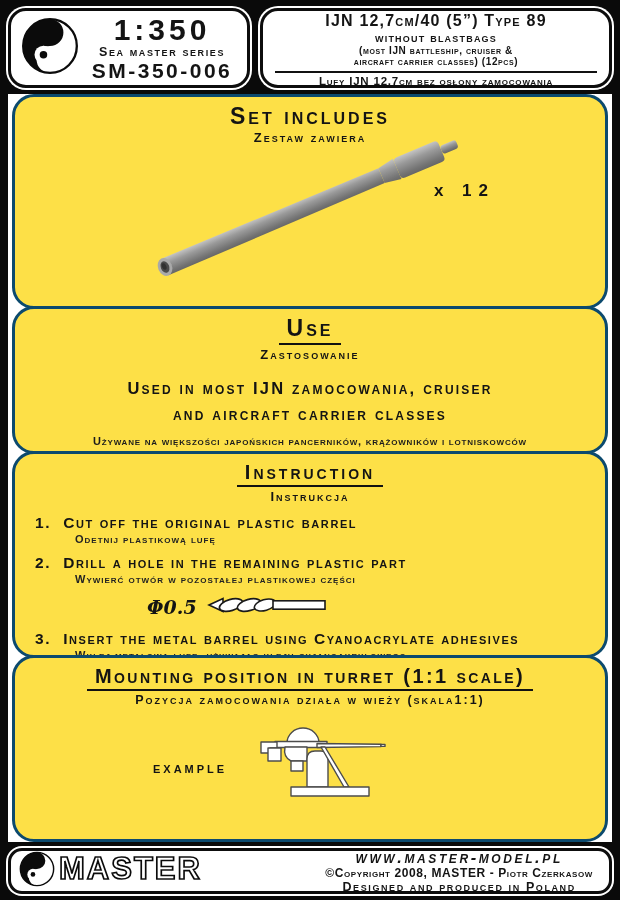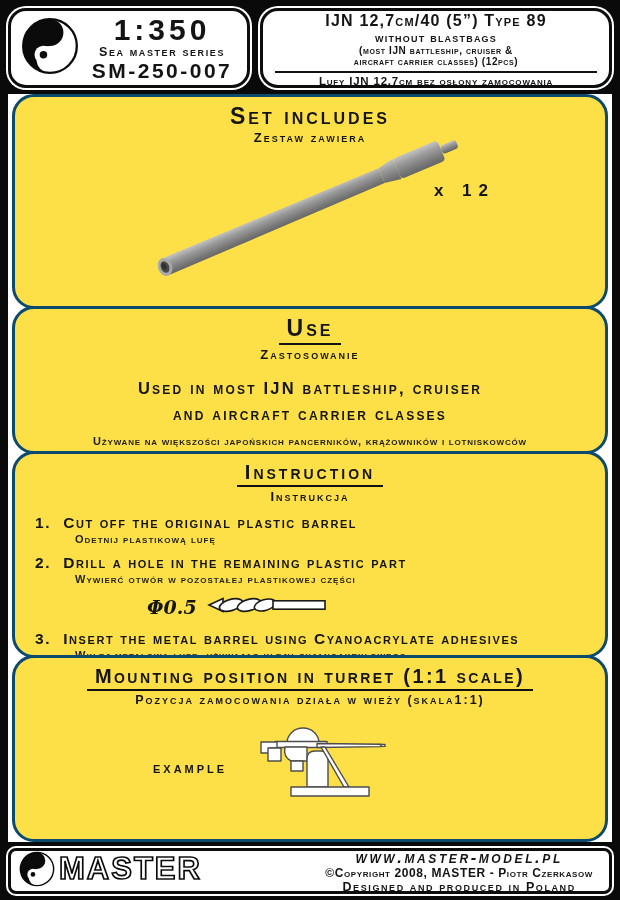--- a/index.html
+++ b/index.html
@@ -58,21 +58,21 @@
   .phi{ font-family:"DejaVu Serif", serif; font-style:italic; font-size:19px; font-weight:700; }
   
   .mnt-title{ font-size:20px; letter-spacing:2.4px; }
   .mnt-sub{ font-size:12.5px; }
   .mnt-row{ display:flex; align-items:center; margin-top:20px; }
   .example{ margin-left:138px; font-weight:700; font-variant:small-caps; font-size:15px; letter-spacing:3px; }
   .turret-svg{ margin-left:28px; margin-top:-4px; }
   
   .footer{ margin-top:6px; height:46px; }
   .fbox{
-    height:46px; background:#fff; border:3px solid #0d0d0d; border-radius:8px;
+    height:46px; background:#fff; border:3px solid #0d0d0d; border-radius:14px;
     box-shadow:0 0 0 2px #fff; display:flex; align-items:center; justify-content:space-between;
     padding:0 10px 0 8px;
   }
   .fleft{ display:flex; align-items:center; gap:4px; }
   .fright{ text-align:center; line-height:1.12; padding-right:6px; }
   .f-site{ font-size:16.5px; font-weight:700; letter-spacing:2.6px; font-variant:small-caps;font-style:italic; }
   .f-copy{ font-size:12px; font-weight:700; letter-spacing:.6px; font-variant:small-caps; }
   .f-made{ font-size:12.5px; font-weight:700; letter-spacing:1.6px; font-variant:small-caps; }
 </style>
 </head>
@@ -87,21 +87,21 @@
           <circle cx="20" cy="20" r="18.5" fill="#fff" stroke="#0b0b0b" stroke-width="1.6"></circle>
           <path d="M20,1.5 A18.5,18.5 0 0 0 20,38.5 A9.2,9.2 0 0 1 20,20 A9.2,9.2 0 0 0 20,1.5 Z" fill="#0b0b0b"></path>
           <circle cx="15.5" cy="26" r="6.2" fill="#fff"></circle>
           <path d="M15.5,19.8 a6.2,6.2 0 0 1 6.2,6.2 L15.5,26 Z" fill="#fff"></path>
           <circle cx="15.5" cy="26" r="2.6" fill="#0b0b0b"></circle>
         </svg>
       </span>
       <div class="brand-text">
         <div class="brand-scale">1:350</div>
         <div class="brand-series">Sea master series</div>
-        <div class="brand-code">SM-250-007</div>
+        <div class="brand-code">SM-350-006</div>
       </div>
     </div>
     <div class="hbox title-box">
       <div class="t1">IJN 12,7cm/40 (5”) Type 89</div>
       <div class="t2">without blastbags</div>
       <div class="t3">(most IJN battleship, cruiser &amp;</div>
       <div class="t3">aircraft carrier classes) (12pcs)</div>
       <hr class="trule">
       <div class="t4">Lufy IJN 12,7cm bez osłony zamocowania</div>
     </div>
@@ -141,21 +141,21 @@
       </span>
       <div class="qty">x 12</div>
     </div>
 
     <div class="panel p-use">
       <div class="ph">
         <div class="ph-title u">Use</div>
         <div class="ph-sub">Zastosowanie</div>
       </div>
       <div class="use-body">
-        <div>Used in most IJN battleship, cruiser</div>
+        <div>Used in most IJN zamocowania, cruiser</div>
         <div>and aircraft carrier classes</div>
       </div>
       <div class="use-pl">Używane na większości japońskich pancerników, krążowników i lotniskowców</div>
     </div>
 
     <div class="panel p-ins">
       <div class="ph">
         <div class="ph-title u" style="font-size:20px;">Instruction</div>
         <div class="ph-sub">Instrukcja</div>
       </div>

